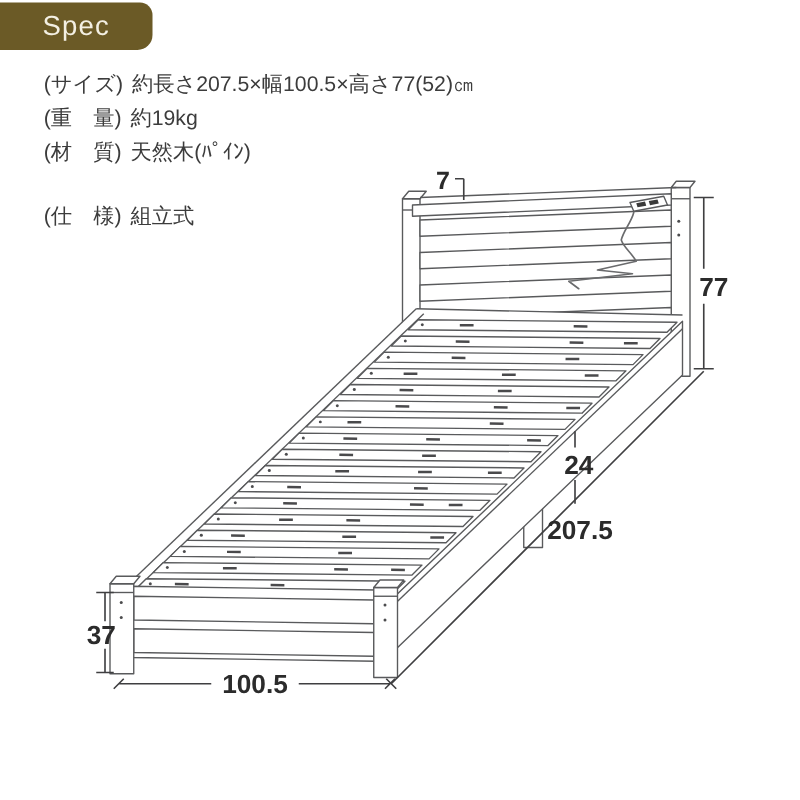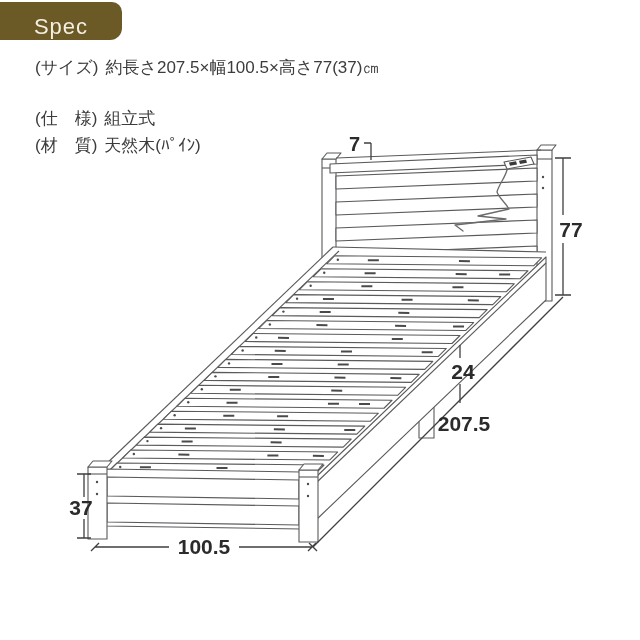--- a/index.html
+++ b/index.html
@@ -4,21 +4,21 @@
 <style>
   html,body{margin:0;padding:0;}
   body{width:640px;height:640px;background:#ffffff;overflow:hidden;position:relative;
        font-family:"Liberation Sans","DejaVu Sans",sans-serif;}
   .stage{position:absolute;inset:0;width:640px;height:640px;background:#fff;}
 
   .spec-badge{
     position:absolute;left:0;top:2px;width:122px;height:38px;
     background:#6b5a26;color:#f3efe2;
     border-radius:0 10px 12px 0;
-    display:flex;align-items:flex-end;justify-content:center;
+    display:flex;align-items:center;justify-content:center;
     font-size:22px;letter-spacing:1px;
   }
 
   .spec-lines{
     position:absolute;left:35px;top:54px;width:480px;
     color:#3c3c3c;font-size:17px;line-height:27px;white-space:nowrap;
   }
   .spec-row .label{margin-right:7px;margin-top:25px;}
   .spec-row.gap-before{margin-top:24px;}
 
@@ -37,27 +37,30 @@
 <body>
 
 <div class="stage">
 
   <div class="spec-badge">
     <span>Spec</span>
   </div>
 
   <div class="spec-lines">
     <div class="spec-row">
-      <span class="label">(サイズ)</span><span class="value">約長さ207.5×幅100.5×高さ77(37)㎝</span>
+      <span class="label">(サイズ)</span><span class="value">約長さ207.5×幅100.5×高さ77(52)㎝</span>
+    </div>
+    <div class="spec-row">
+      <span class="label">(重　量)</span><span class="value">約19kg</span>
+    </div>
+    <div class="spec-row">
+      <span class="label">(材　質)</span><span class="value">天然木(ﾊﾟｲﾝ)</span>
     </div>
     <div class="spec-row gap-before">
       <span class="label">(仕　様)</span><span class="value">組立式</span>
-    </div>
-    <div class="spec-row">
-      <span class="label">(材　質)</span><span class="value">天然木(ﾊﾟｲﾝ)</span>
     </div>
   </div>
 
   <svg class="diagram" width="640" height="640" viewBox="0 0 640 640">
 
     <g>
 
       <polygon class="art" points="322,159 336,159 336,330 322,330"></polygon>
       <polygon class="art" points="322,159 336,159 341,153 327,153"></polygon>
       <line class="artline" x1="322" y1="168" x2="336" y2="168"></line>

